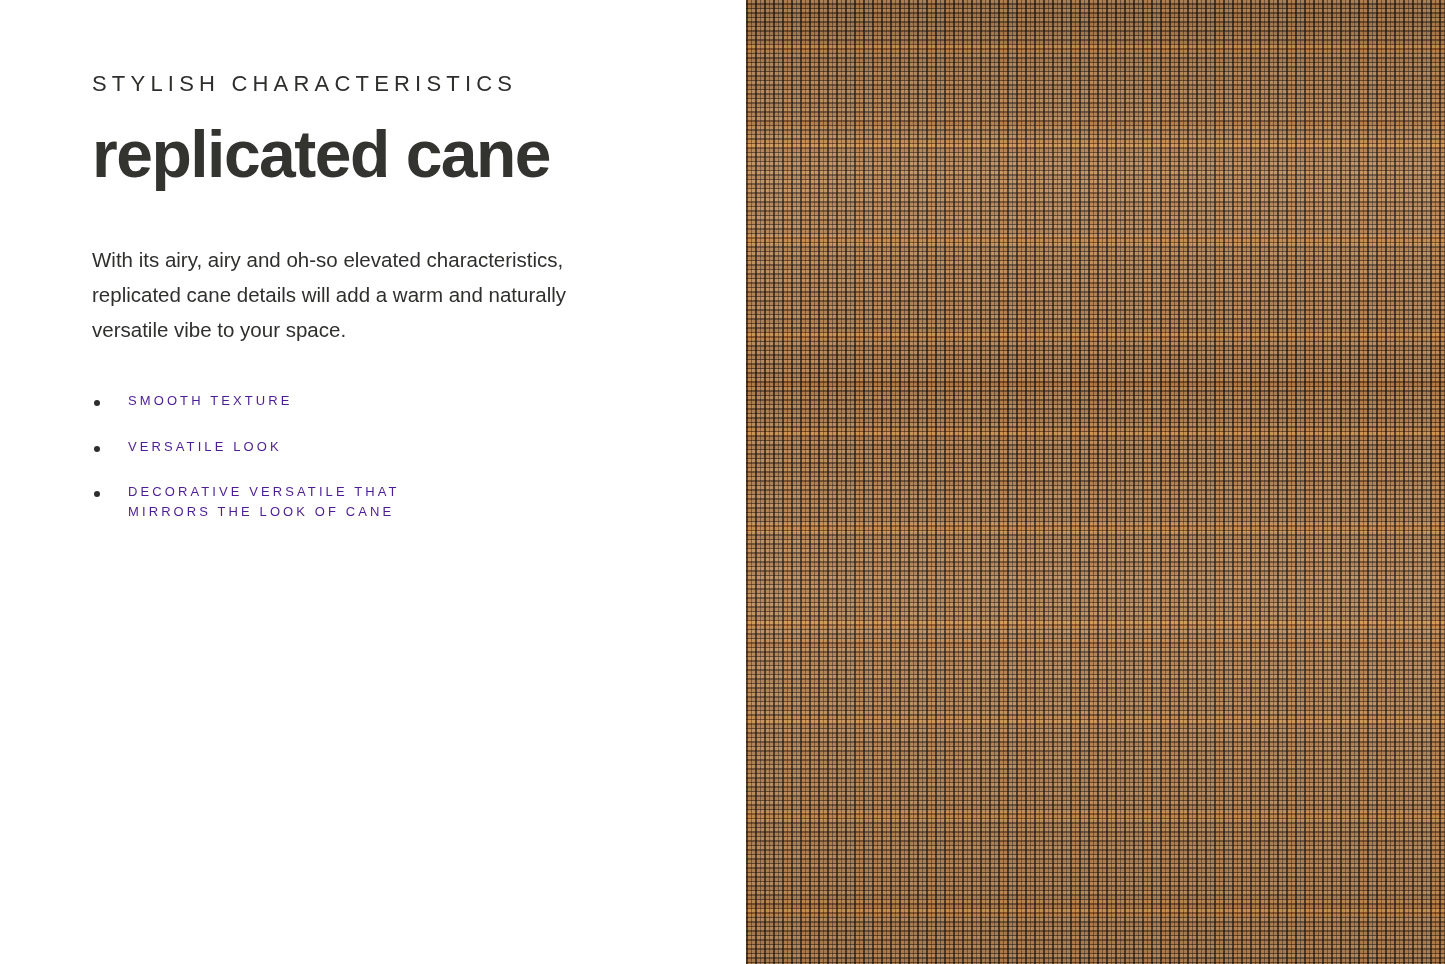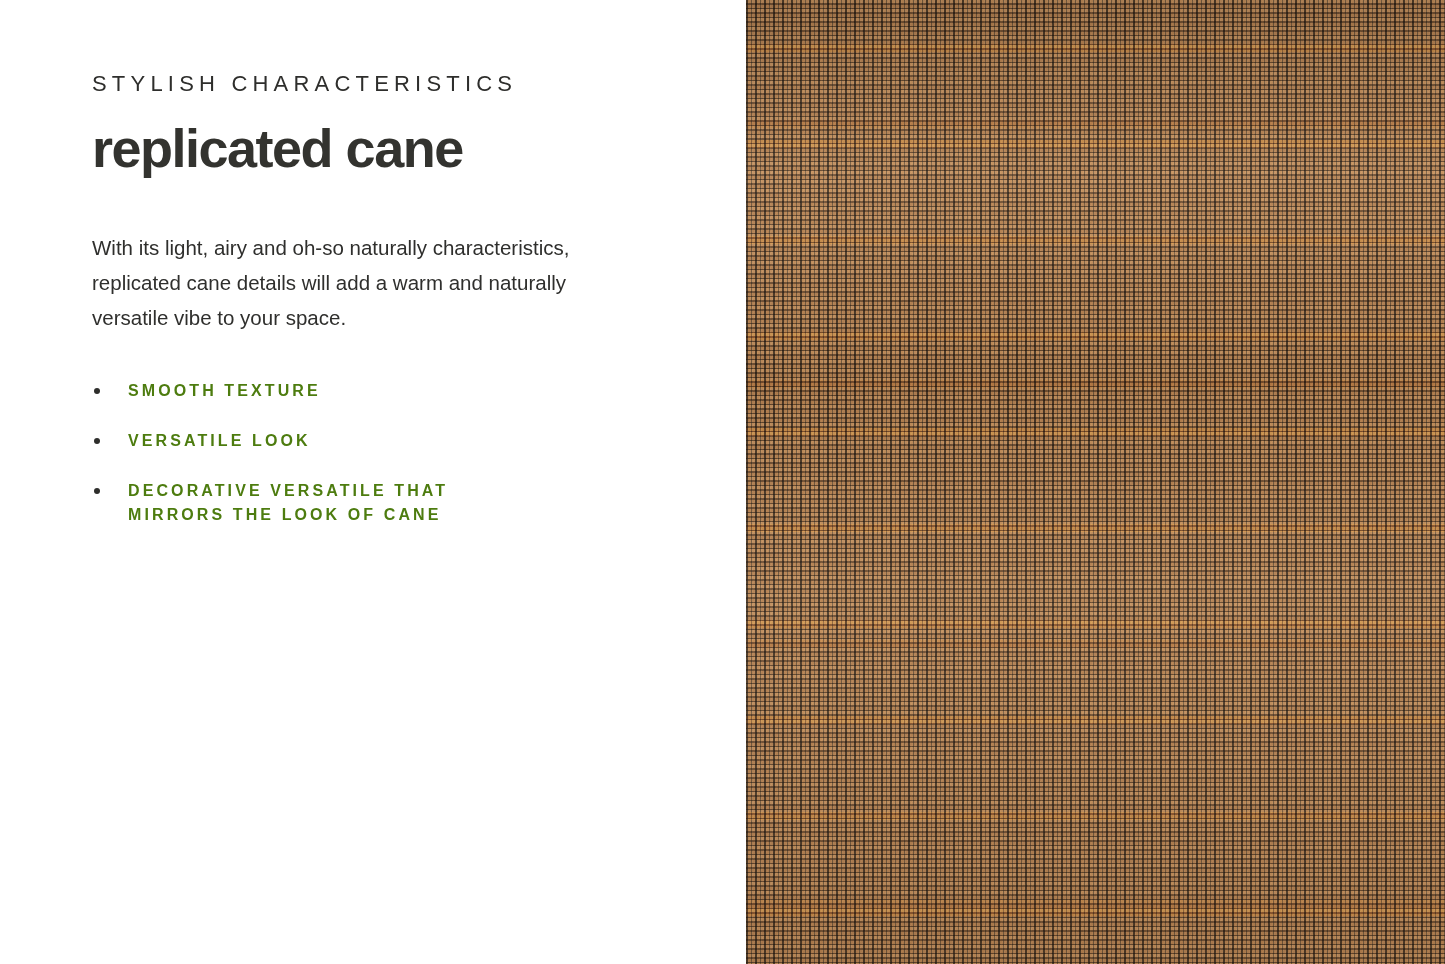--- a/index.html
+++ b/index.html
@@ -36,21 +36,21 @@
   }
   .eyebrow {
     font-size: 22px;
     letter-spacing: 5.2px;
     color: #2e2e2c;
     font-weight: 400;
     margin: 0 0 26px 0;
     line-height: 1.1;
   }
   .headline {
-    font-size: 54px;
+    font-size: 66px;
     line-height: 0.99;
     font-weight: bold;
     color: #33332f;
     margin: 0 0 54px 0;
     letter-spacing: -1.5px;
     max-width: 470px;
   }
   .body-text {
     font-size: 20.5px;
     line-height: 1.72;
@@ -61,25 +61,25 @@
   }
   .features {
     list-style: none;
     margin: 0;
     padding: 0;
   }
   .feature-item {
     position: relative;
     padding-left: 36px;
     margin-bottom: 26px;
-    font-size: 16px;
+    font-size: 13px;
     letter-spacing: 3.1px;
     line-height: 1.5;
-    color: #4d7c0f;
-    font-weight: 700;
+    color: #4c1d95;
+    font-weight: 400;
   }
   .feature-item:last-child {
     margin-bottom: 0;
   }
   .feature-bullet {
     position: absolute;
     left: 2px;
     top: 9px;
     width: 6px;
     height: 6px;
@@ -190,21 +190,21 @@
 
 <div class="page">
 
   <div class="left-panel">
     <div class="content">
 
       <div class="eyebrow">STYLISH CHARACTERISTICS</div>
 
       <h1 class="headline">replicated cane</h1>
 
-      <p class="body-text">With its light, airy and oh-so naturally characteristics, replicated cane details will add a warm and naturally versatile vibe to your space.</p>
+      <p class="body-text">With its airy, airy and oh-so elevated characteristics, replicated cane details will add a warm and naturally versatile vibe to your space.</p>
 
       <ul class="features">
         <li class="feature-item">
           <span class="feature-bullet"></span>
           <span>SMOOTH TEXTURE</span>
         </li>
         <li class="feature-item">
           <span class="feature-bullet"></span>
           <span>VERSATILE LOOK</span>
         </li>

